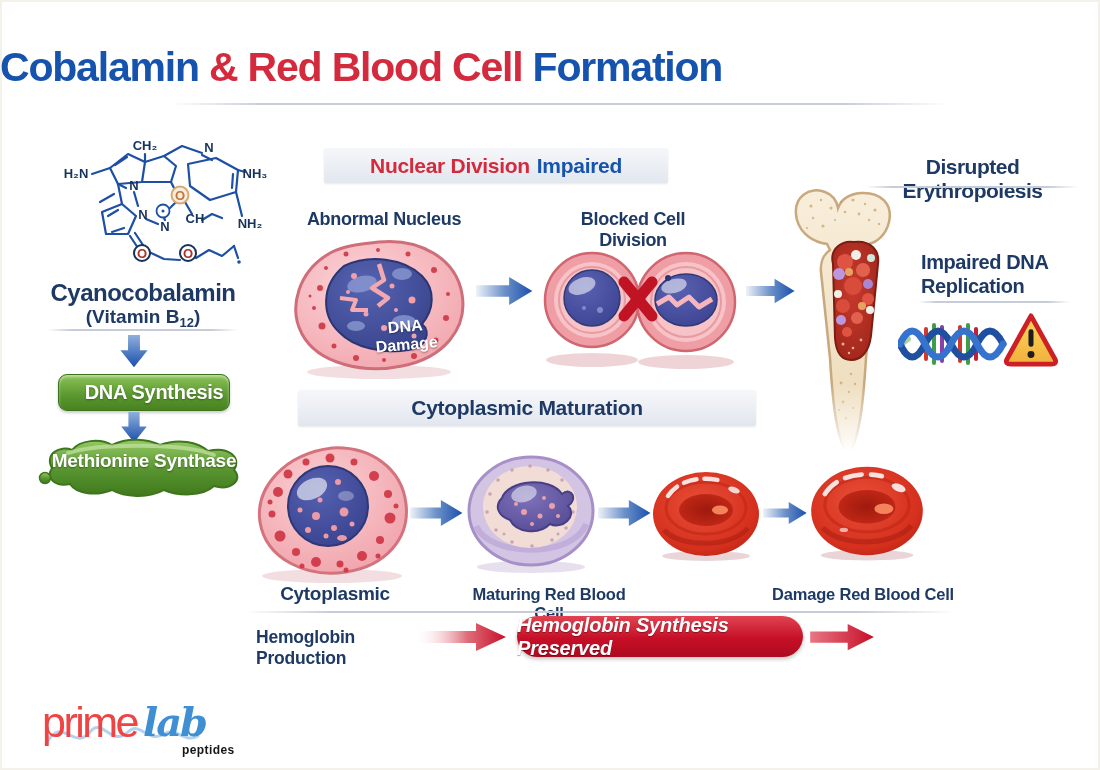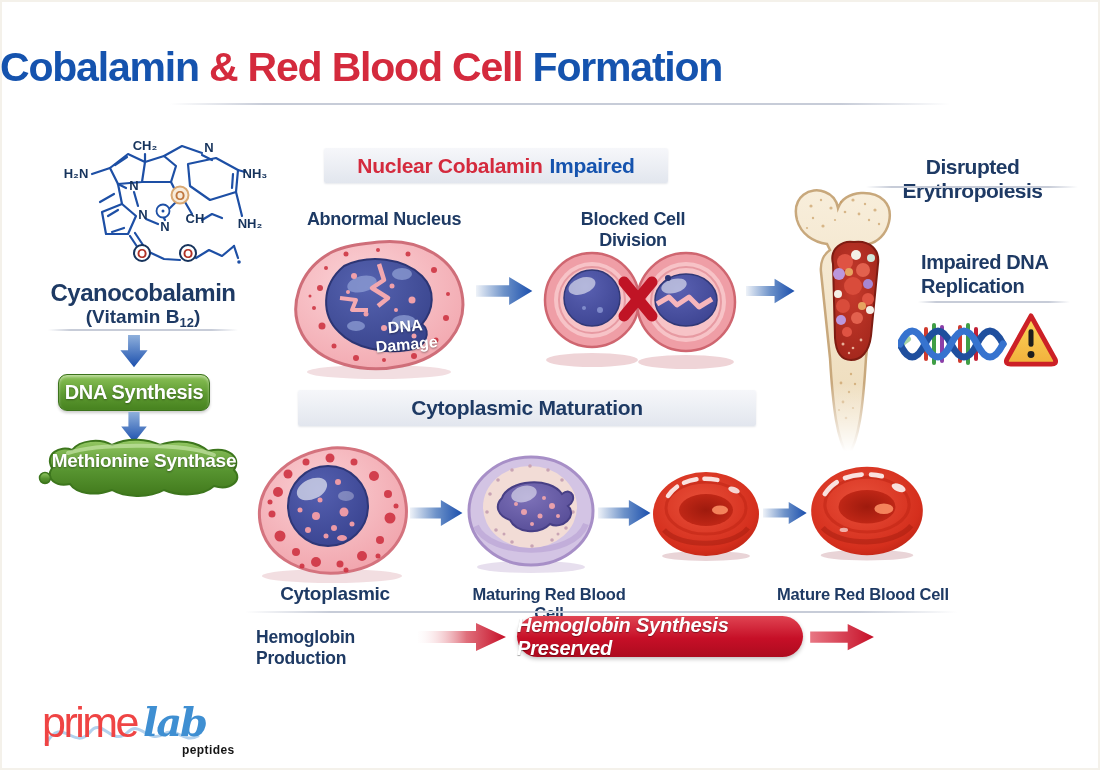--- a/index.html
+++ b/index.html
@@ -27,21 +27,21 @@
 
   .seclabel{color:#1e3a64;font-weight:bold;font-size:18px;letter-spacing:-0.3px;text-align:center;}
   .sublabel{color:#1e3a64;font-weight:bold;font-size:16.5px;letter-spacing:-0.2px;text-align:center;}
 
   
   .greenbtn{left:58px;top:374px;width:150px;height:35px;border-radius:9px;
     background:linear-gradient(180deg,#8cc257 0%,#5d9a31 55%,#47821f 100%);
     border:1px solid #3c731c;display:flex;align-items:center;justify-content:center;
     color:#fff;font-weight:bold;font-size:20px;letter-spacing:-0.3px;
     box-shadow:inset 0 2px 3px rgba(255,255,255,.45),0 2px 3px rgba(0,0,0,.2);
-    text-shadow:0 1px 2px rgba(0,0,0,.35);}
+    text-shadow:0 1px 2px rgba(0,0,0,.35);padding-left:20px;}
   .blobtext{left:40px;top:450px;width:208px;text-align:center;color:#fff;font-weight:bold;
     font-size:19px;letter-spacing:-0.3px;text-shadow:0 1px 2px rgba(0,0,0,.4);}
 
   
   .redpill{left:517px;top:616px;width:286px;height:41px;border-radius:21px;
     background:linear-gradient(180deg,#e04452 0%,#c60f27 55%,#ad0b1f 100%);
     display:flex;align-items:center;justify-content:center;color:#fff;font-weight:bold;
     font-style:italic;font-size:20px;letter-spacing:-0.2px;
     box-shadow:0 2px 4px rgba(0,0,0,.25);text-shadow:0 1px 1px rgba(0,0,0,.35);}
 
@@ -157,21 +157,21 @@
           <stop offset="1" stop-color="#41791c"></stop>
         </linearGradient>
       </defs>
     <path d="M18,32 C10,18 26,9 38,14 C46,4 66,2 78,9 C94,1 114,3 126,9 C144,2 164,6 174,15 C194,10 208,21 200,34 C210,44 196,55 180,50 C168,61 144,60 130,54 C114,63 90,61 78,54 C60,61 42,57 36,48 C22,51 11,43 18,32 Z" fill="url(#gb)" stroke="#3d761d" stroke-width="2"></path>
     <circle cx="11" cy="42" r="5.5" fill="url(#gb)" stroke="#3d761d" stroke-width="1.5"></circle>
     <path d="M34,17 C64,7 152,7 180,19" stroke="#c9e7aa" stroke-width="4" fill="none" stroke-linecap="round" opacity=".65"></path>
   </svg>
   <div class="abs blobtext">Methionine Synthase</div>
 
   <div class="abs banner" style="left:324px;top:148px;width:344px;height:35px;">
-    <span class="red">Nuclear Cobalamin</span>
+    <span class="red">Nuclear Division</span>
     <span class="blue">Impaired</span>
   </div>
 
   <div class="abs seclabel" style="left:304px;top:209px;width:160px;">Abnormal Nucleus</div>
   <div class="abs seclabel" style="left:548px;top:209px;width:170px;">Blocked Cell Division</div>
 
   <svg class="abs" style="left:284px;top:236px;" width="190" height="146" viewBox="0 0 190 146">
     <defs>
       <radialGradient id="cp" cx=".4" cy=".35" r=".8">
         <stop offset="0" stop-color="#fbd4d8"></stop>
@@ -548,21 +548,21 @@
     <ellipse cx="56" cy="88" rx="44" ry="5" fill="#c9939b" opacity=".4"></ellipse>
     <ellipse cx="56" cy="46" rx="53" ry="42" fill="url(#r2)"></ellipse>
     <ellipse cx="56" cy="40" rx="40" ry="26" fill="none" stroke="#c22715" stroke-width="3" opacity=".6"></ellipse>
     <ellipse cx="56" cy="42" rx="27" ry="16" fill="url(#r2c)"></ellipse>
     <path d="M16,30 C26,14 48,8 70,13" stroke="#ffffff" stroke-width="4.5" fill="none" stroke-linecap="round" stroke-dasharray="16 9" opacity=".85"></path>
     <ellipse cx="86" cy="24" rx="7" ry="3.5" transform="rotate(22 86 24)" fill="#ffffff" opacity=".85"></ellipse>
     <ellipse cx="72" cy="44" rx="9" ry="5" fill="#ff9468" opacity=".85"></ellipse>
     <path d="M14,62 C30,80 82,80 98,60" stroke="#8f1408" stroke-width="5" fill="none" opacity=".35"></path>
     <ellipse cx="34" cy="64" rx="4" ry="2" fill="#ffffff" opacity=".6"></ellipse>
   </svg>
-  <div class="abs sublabel" style="left:768px;top:585px;width:190px;">Mature Red Blood Cell</div>
+  <div class="abs sublabel" style="left:768px;top:585px;width:190px;">Damage Red Blood Cell</div>
 
   <div class="abs hline" style="left:245px;top:611px;width:712px;"></div>
 
   <div class="abs hemolabel" style="left:256px;top:627px;width:170px;">Hemoglobin Production</div>
 
   <svg class="abs" style="left:418px;top:621px;" width="92" height="32" viewBox="0 0 92 32">
     <defs>
         <linearGradient id="ra1" x1="0" y1="0" x2="1" y2="0">
       <stop offset="0" stop-color="#fdf3f4" stop-opacity=".1"></stop>
           <stop offset=".55" stop-color="#e0707c"></stop>

